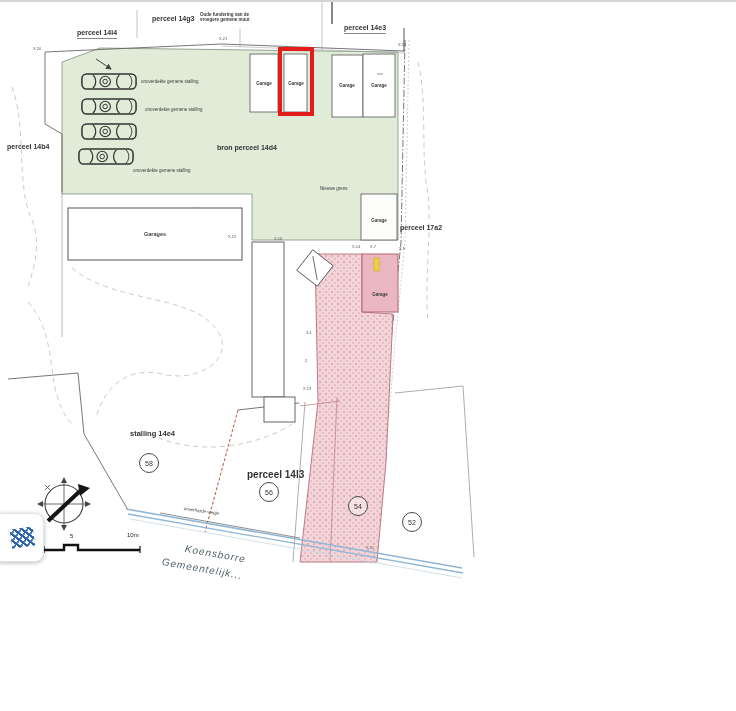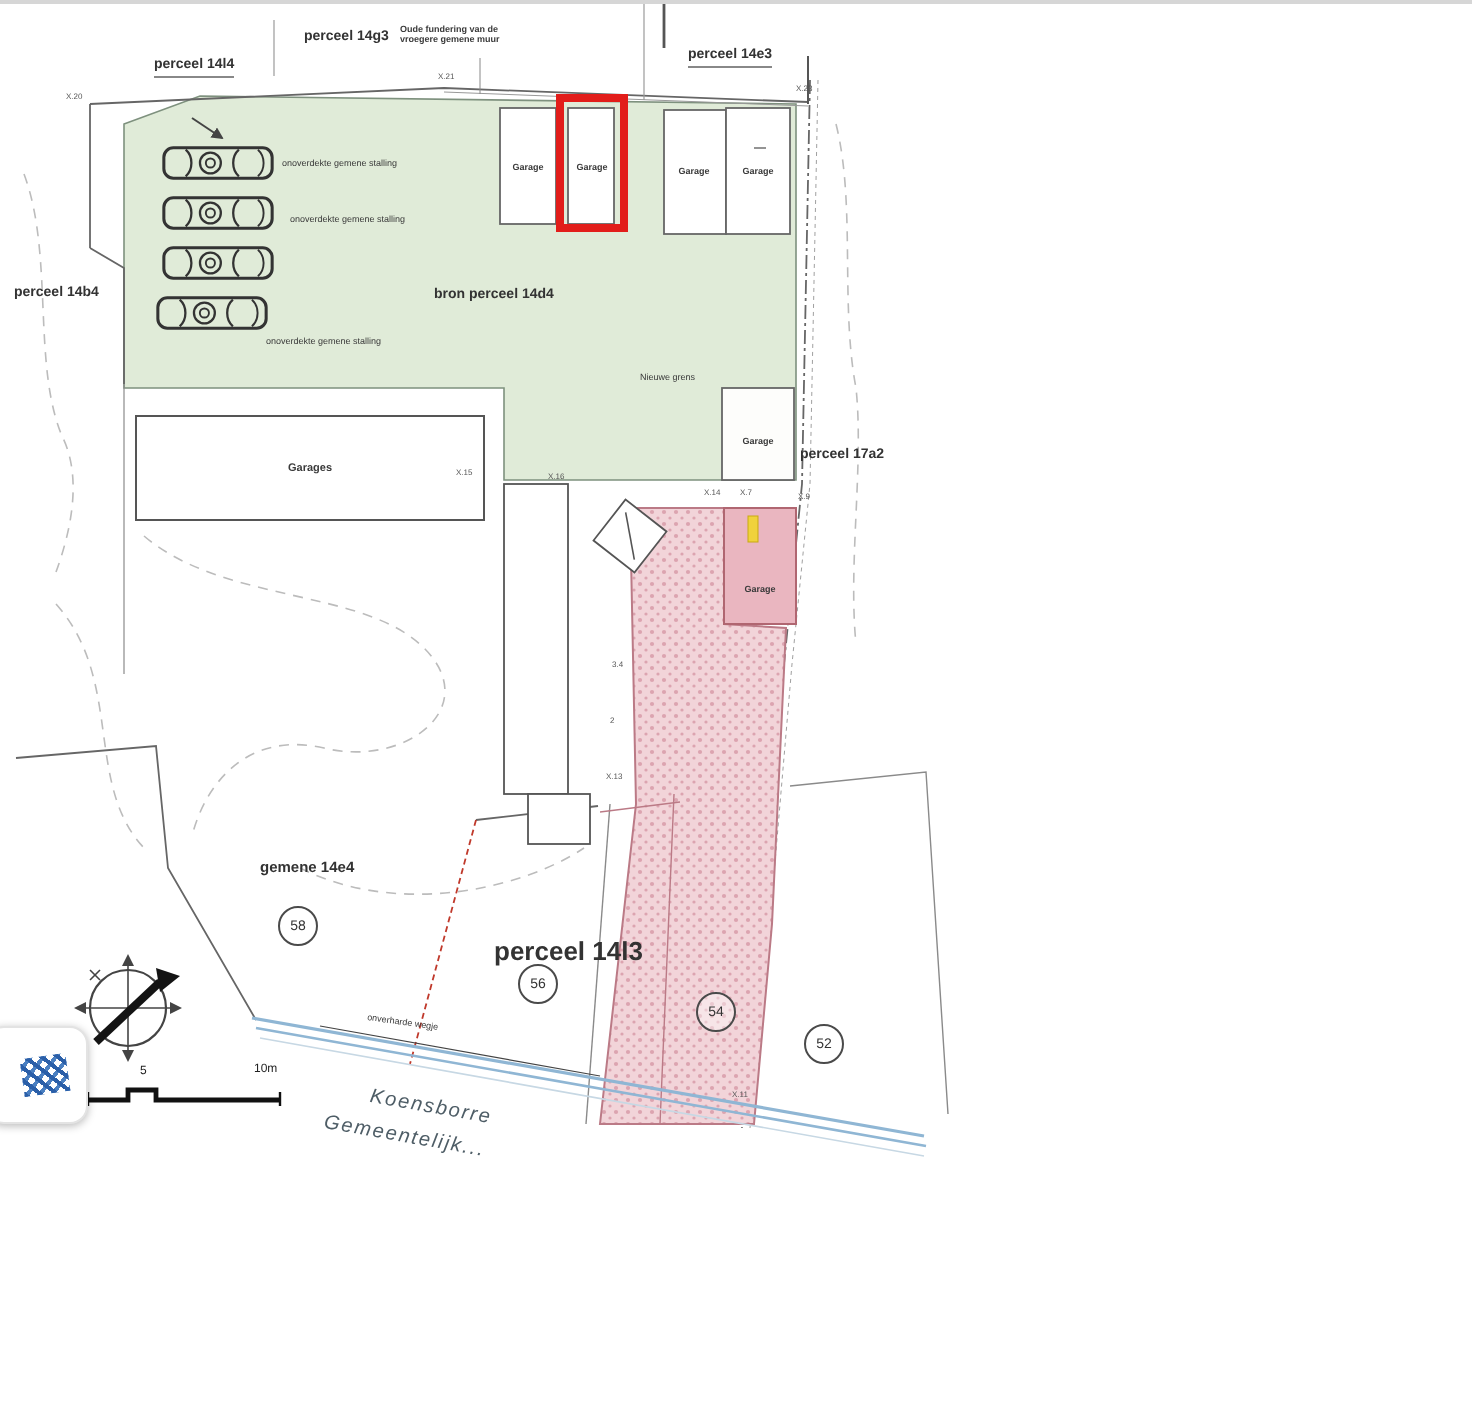--- a/index.html
+++ b/index.html
@@ -151,22 +151,22 @@
     </g>
   </svg>
 
   <span class="lbl p7" style="left:77px;top:27px;border-bottom:1px solid #888;padding-bottom:1px;">perceel 14l4</span>
   <span class="lbl p7" style="left:152px;top:13px;">perceel 14g3</span>
   <span class="lbl tiny-l tiny-b wrapnote" style="left:200px;top:10px;">Oude fundering van de vroegere gemene muur</span>
   <span class="lbl p7" style="left:344px;top:22px;border-bottom:1px solid #888;padding-bottom:1px;">perceel 14e3</span>
   <span class="lbl p7" style="left:7px;top:141px;">perceel 14b4</span>
   <span class="lbl p7" style="left:217px;top:142px;">bron perceel 14d4</span>
   <span class="lbl p7" style="left:400px;top:222px;">perceel 17a2</span>
-  <span class="lbl p7" style="left:130px;top:428px;font-size:7.5px;">gemene 14e4</span>
-  <span class="lbl p7" style="left:247px;top:467px;font-size:13px;">perceel 14l3</span>
+  <span class="lbl p7" style="left:130px;top:428px;font-size:7.5px;">stalling 14e4</span>
+  <span class="lbl p7" style="left:247px;top:467px;font-size:10px;">perceel 14l3</span>
 
   <span class="lbl tiny-l" style="left:141px;top:77px;">onoverdekte gemene stalling</span>
   <span class="lbl tiny-l" style="left:145px;top:105px;">onoverdekte gemene stalling</span>
   <span class="lbl tiny-l" style="left:133px;top:166px;">onoverdekte gemene stalling</span>
   <span class="lbl tiny-l" style="left:320px;top:184px;">Nieuwe grens</span>
   <span class="lbl tiny-l" style="left:184px;top:504px;transform:rotate(8deg) scale(.5);">onverharde wegje</span>
 
   <span class="lbl tiny-c tiny-b" style="left:264px;top:79px;">Garage</span>
   <span class="lbl tiny-c tiny-b" style="left:296px;top:79px;">Garage</span>
   <span class="lbl tiny-c tiny-b" style="left:347px;top:81px;">Garage</span>

